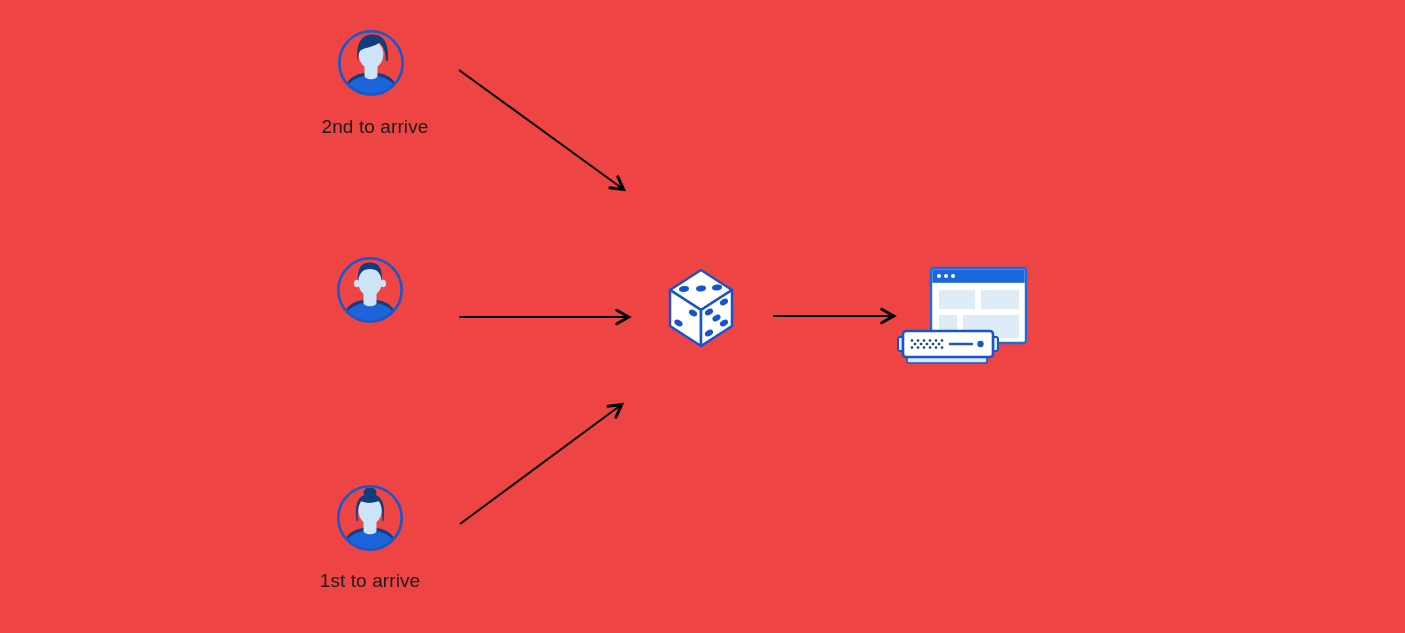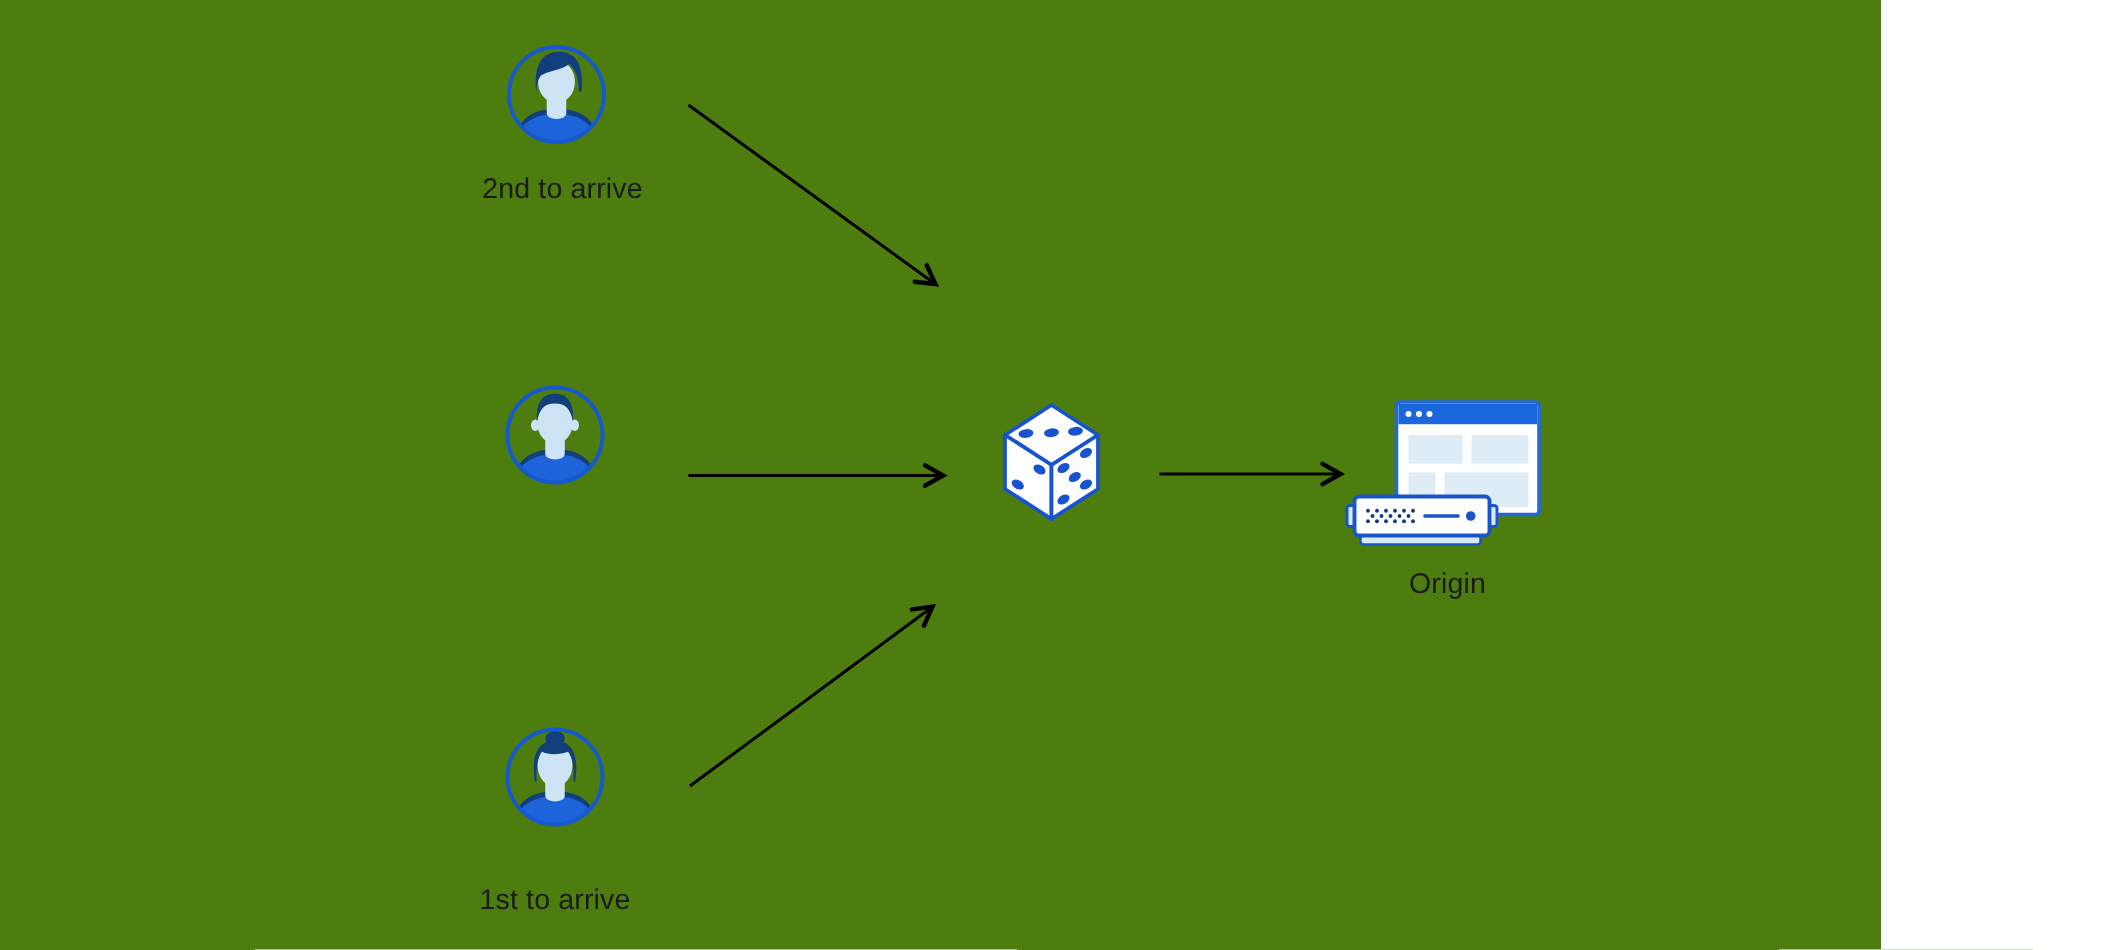--- a/index.html
+++ b/index.html
@@ -1,41 +1,41 @@
 <!DOCTYPE html>
 <html><head>
 <meta charset="utf-8">
 <style>
   html, body { margin: 0; padding: 0; background: #ffffff; }
   .canvas {
     position: relative;
-    width: 1254px;
+    width: 1405px;
     height: 633px;
-    background: #4d7c0f;
+    background: #ef4444;
     overflow: hidden;
     font-family: "Liberation Sans", sans-serif;
   }
   .abs { position: absolute; }
   .arrows-layer { position: absolute; left: 0; top: 0; width: 1405px; height: 633px; pointer-events: none; }
   .node-label {
     position: absolute;
     width: 170px;
     text-align: center;
     font-size: 19px;
     line-height: 22px;
     color: #1b1b1b;
     letter-spacing: 0.1px;
   }
   
   .av-2nd   { left: 337px; top: 29px;  width: 68px; height: 68px; }
   .lb-2nd   { left: 290px; top: 116px; }
   .av-3rd   { left: 336px; top: 256px; width: 68px; height: 68px; }
   .lb-3rd   { left: 288px; top: 342px; }
   .av-1st   { left: 336px; top: 484px; width: 68px; height: 68px; }
-  .lb-1st   { left: 285px; top: 590px; }
+  .lb-1st   { left: 285px; top: 570px; }
   .dice-box { left: 668px; top: 268px; width: 66px; height: 80px; }
   .origin-box { left: 896px; top: 263px; width: 132px; height: 104px; }
   .lb-origin { left: 880px; top: 379px; }
 </style>
 </head>
 <body>
 
 <div class="canvas">
 
   <svg class="arrows-layer" viewBox="0 0 1405 633">
@@ -173,15 +173,14 @@
             <circle cx="28" cy="84.5" r="1.3"></circle>
             <circle cx="34" cy="84.5" r="1.3"></circle>
             <circle cx="40" cy="84.5" r="1.3"></circle>
             <circle cx="46" cy="84.5" r="1.3"></circle>
         </g>
         <line x1="54" y1="81" x2="76" y2="81" stroke="#1a55c8" stroke-width="2.4" stroke-linecap="round"></line>
         <circle cx="84.5" cy="81" r="3.2" fill="#1a55c8"></circle>
       </g>
     </svg>
   </div>
-  <div class="node-label lb-origin">Origin</div>
 
 </div>
 
 </body></html>

